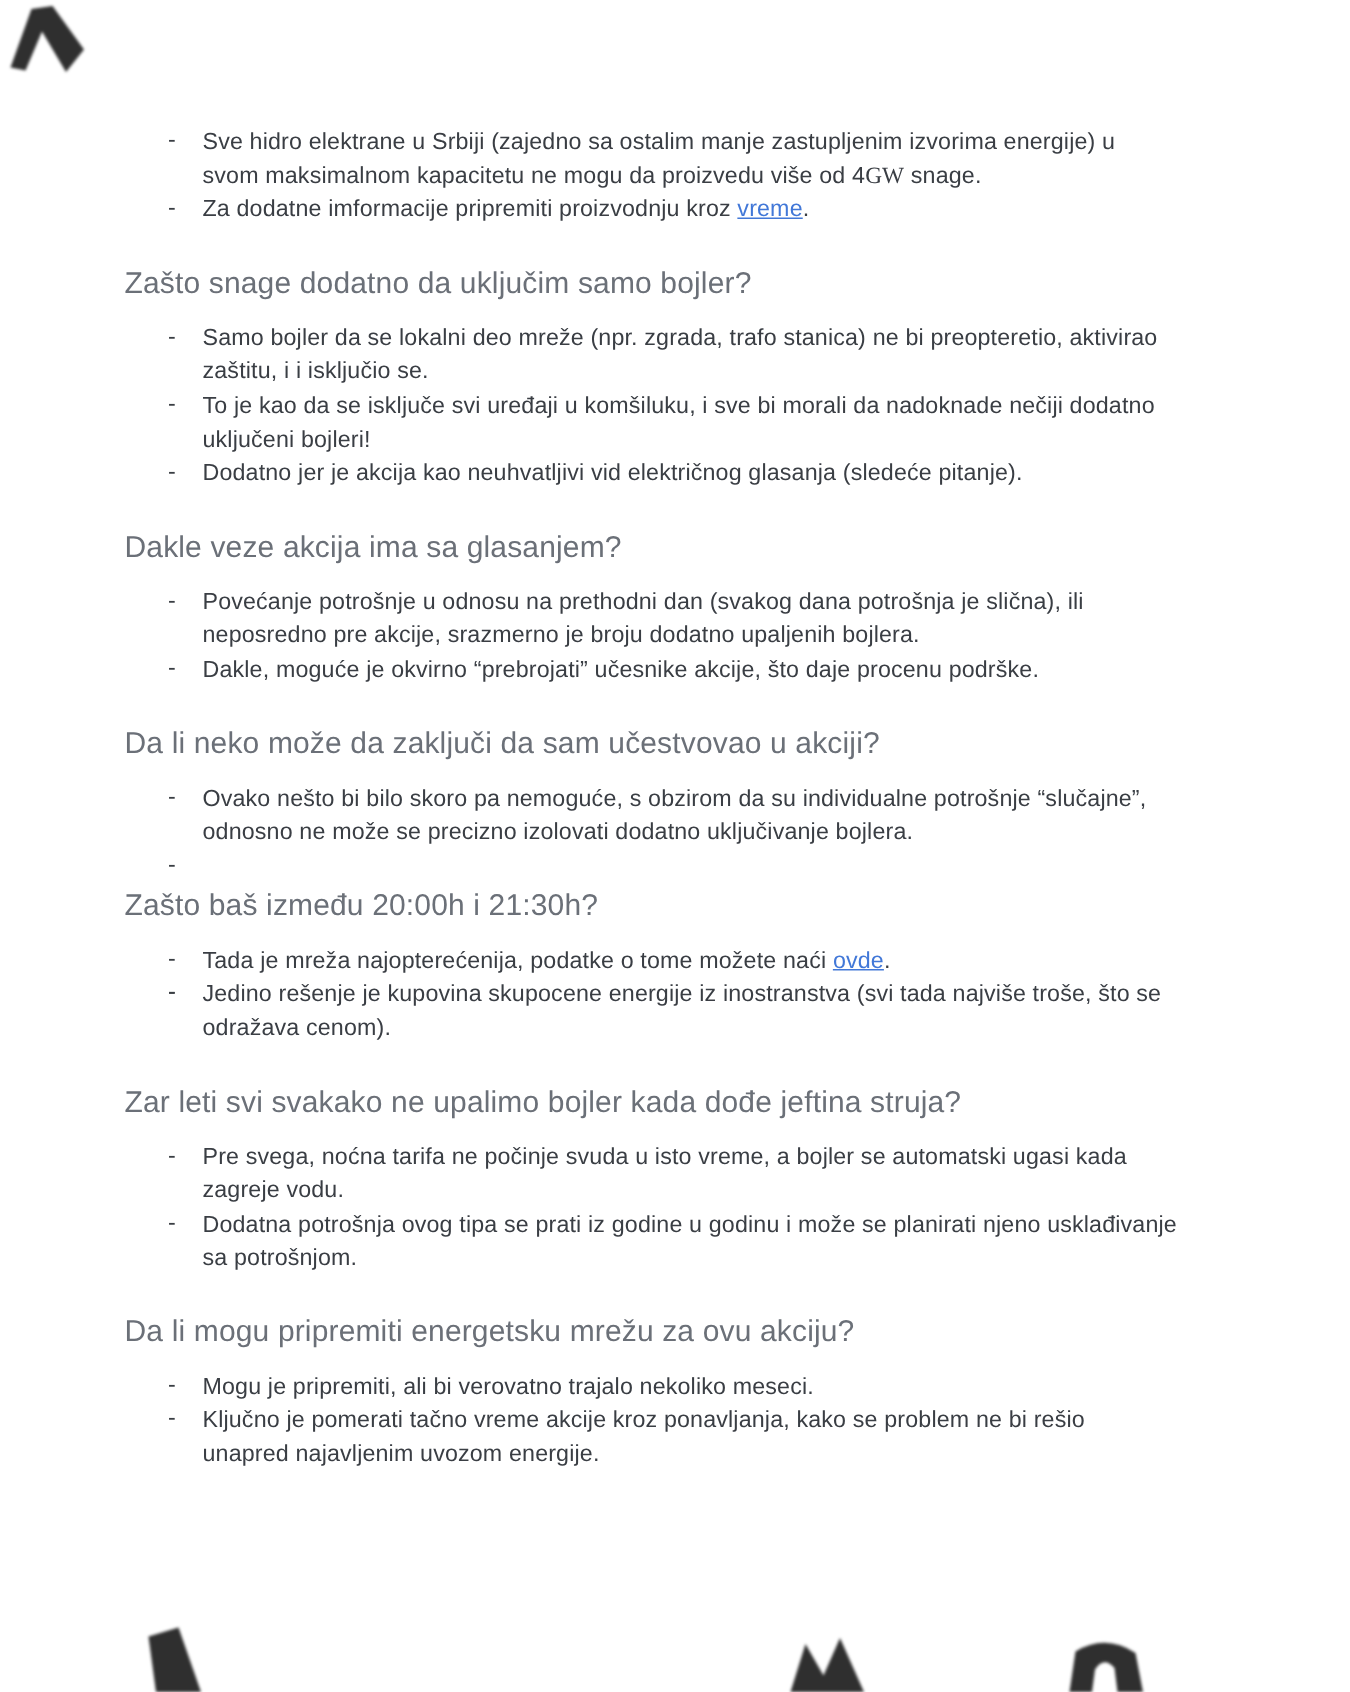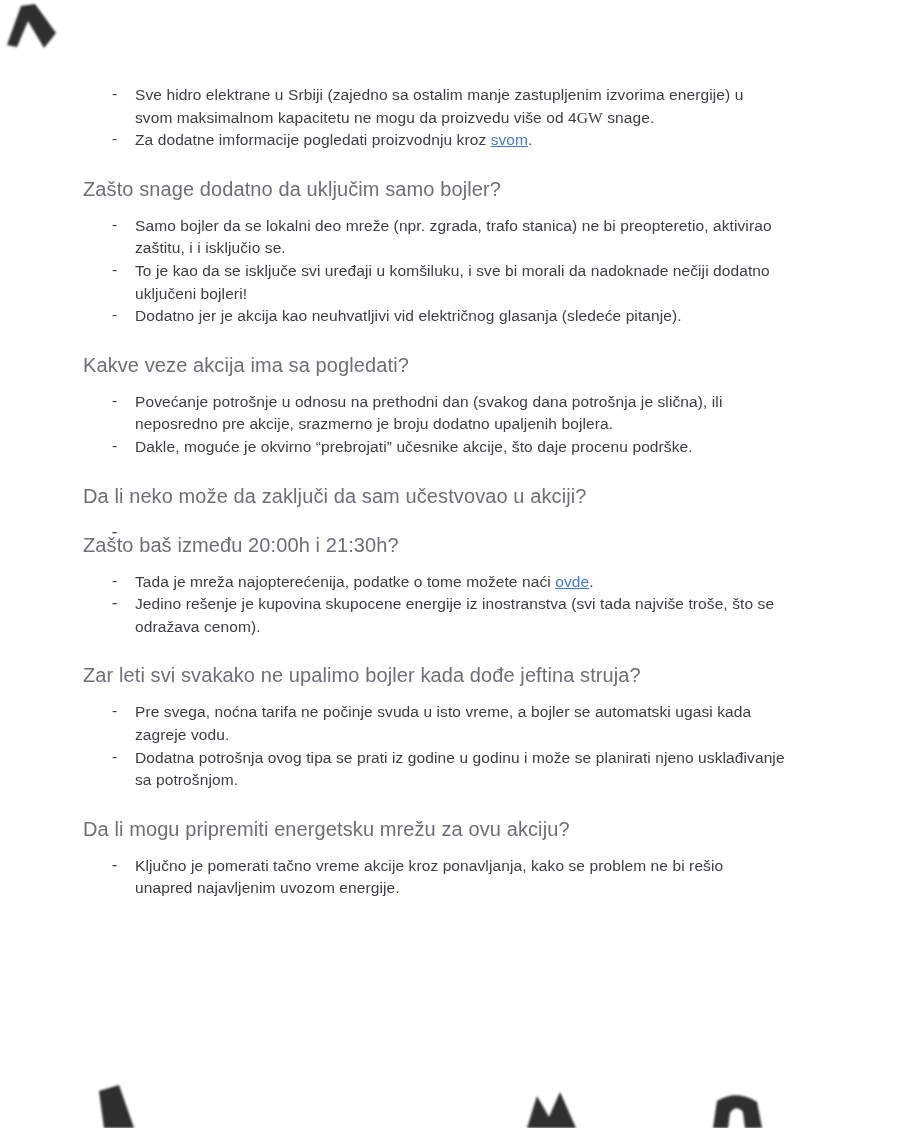--- a/index.html
+++ b/index.html
@@ -71,42 +71,42 @@
   <polygon points="7,45 21,6 35,4 56,33 44,48 28,21 17,47" fill="#2f2f2f"></polygon>
   <polygon points="99,1091 119,1085 134,1128 104,1128" fill="#2f2f2f"></polygon>
   <polygon points="527,1128 537,1096 549,1117 560,1092 576,1128" fill="#2f2f2f"></polygon>
   <path d="M713,1128 L717,1101 Q737,1089 757,1102 L762,1128 L745,1128 L743,1112 Q736,1104 730,1113 L728,1128 Z" fill="#2f2f2f"></path>
 </svg>
 
 <div class="page doc-text" id="doc-root">
     <div>
       <ul class="bullets">
         <li><span class="dash">-</span><span class="plain-text">Sve hidro elektrane u Srbiji (zajedno sa ostalim manje zastupljenim izvorima energije) u svom maksimalnom kapacitetu ne mogu da proizvedu više od 4</span><span class="math-var">GW</span><span class="plain-text"> snage.</span></li>
-        <li><span class="dash">-</span><span class="plain-text">Za dodatne imformacije pogledati proizvodnju kroz </span><a class="doc-link" href="#">svom</a><span class="plain-text">.</span></li>
+        <li><span class="dash">-</span><span class="plain-text">Za dodatne imformacije pripremiti proizvodnju kroz </span><a class="doc-link" href="#">vreme</a><span class="plain-text">.</span></li>
       </ul>
     </div>
     <div class="faq-section">
       <h2 class="sec-heading">Zašto snage dodatno da uključim samo bojler?</h2>
       <ul class="bullets">
         <li><span class="dash">-</span><span class="plain-text">Samo bojler da se lokalni deo mreže (npr. zgrada, trafo stanica) ne bi preopteretio, aktivirao zaštitu, i i isključio se.</span></li>
         <li><span class="dash">-</span><span class="plain-text">To je kao da se isključe svi uređaji u komšiluku, i sve bi morali da nadoknade nečiji dodatno uključeni bojleri!</span></li>
         <li><span class="dash">-</span><span class="plain-text">Dodatno jer je akcija kao neuhvatljivi vid električnog glasanja (sledeće pitanje).</span></li>
       </ul>
     </div>
     <div class="faq-section">
-      <h2 class="sec-heading">Kakve veze akcija ima sa pogledati?</h2>
+      <h2 class="sec-heading">Dakle veze akcija ima sa glasanjem?</h2>
       <ul class="bullets">
         <li><span class="dash">-</span><span class="plain-text">Povećanje potrošnje u odnosu na prethodni dan (svakog dana potrošnja je slična), ili neposredno pre akcije, srazmerno je broju dodatno upaljenih bojlera.</span></li>
         <li><span class="dash">-</span><span class="plain-text">Dakle, moguće je okvirno “prebrojati” učesnike akcije, što daje procenu podrške.</span></li>
       </ul>
     </div>
     <div class="faq-section">
       <h2 class="sec-heading">Da li neko može da zaključi da sam učestvovao u akciji?</h2>
       <ul class="bullets">
-        <li><span class="dash">-</span></li>
+        <li><span class="dash">-</span><span class="plain-text">Ovako nešto bi bilo skoro pa nemoguće, s obzirom da su individualne potrošnje “slučajne”, odnosno ne može se precizno izolovati dodatno uključivanje bojlera.</span></li>
         <li><span class="dash">-</span></li>
       </ul>
     </div>
     <div class="faq-section">
       <h2 class="sec-heading">Zašto baš između 20:00h i 21:30h?</h2>
       <ul class="bullets">
         <li><span class="dash">-</span><span class="plain-text">Tada je mreža najopterećenija, podatke o tome možete naći </span><a class="doc-link" href="#">ovde</a><span class="plain-text">.</span></li>
         <li><span class="dash">-</span></li>
         <li><span class="dash">-</span><span class="plain-text">Jedino rešenje je kupovina skupocene energije iz inostranstva (svi tada najviše troše, što se odražava cenom).</span></li>
       </ul>
@@ -114,17 +114,17 @@
     <div class="faq-section">
       <h2 class="sec-heading">Zar leti svi svakako ne upalimo bojler kada dođe jeftina struja?</h2>
       <ul class="bullets">
         <li><span class="dash">-</span><span class="plain-text">Pre svega, noćna tarifa ne počinje svuda u isto vreme, a bojler se automatski ugasi kada zagreje vodu.</span></li>
         <li><span class="dash">-</span><span class="plain-text">Dodatna potrošnja ovog tipa se prati iz godine u godinu i može se planirati njeno usklađivanje sa potrošnjom.</span></li>
       </ul>
     </div>
     <div class="faq-section">
       <h2 class="sec-heading">Da li mogu pripremiti energetsku mrežu za ovu akciju?</h2>
       <ul class="bullets">
-        <li><span class="dash">-</span></li>
+        <li><span class="dash">-</span><span class="plain-text">Mogu je pripremiti, ali bi verovatno trajalo nekoliko meseci.</span></li>
         <li><span class="dash">-</span><span class="plain-text">Ključno je pomerati tačno vreme akcije kroz ponavljanja, kako se problem ne bi rešio unapred najavljenim uvozom energije.</span></li>
       </ul>
     </div>
   </div>
 
 </body></html>

